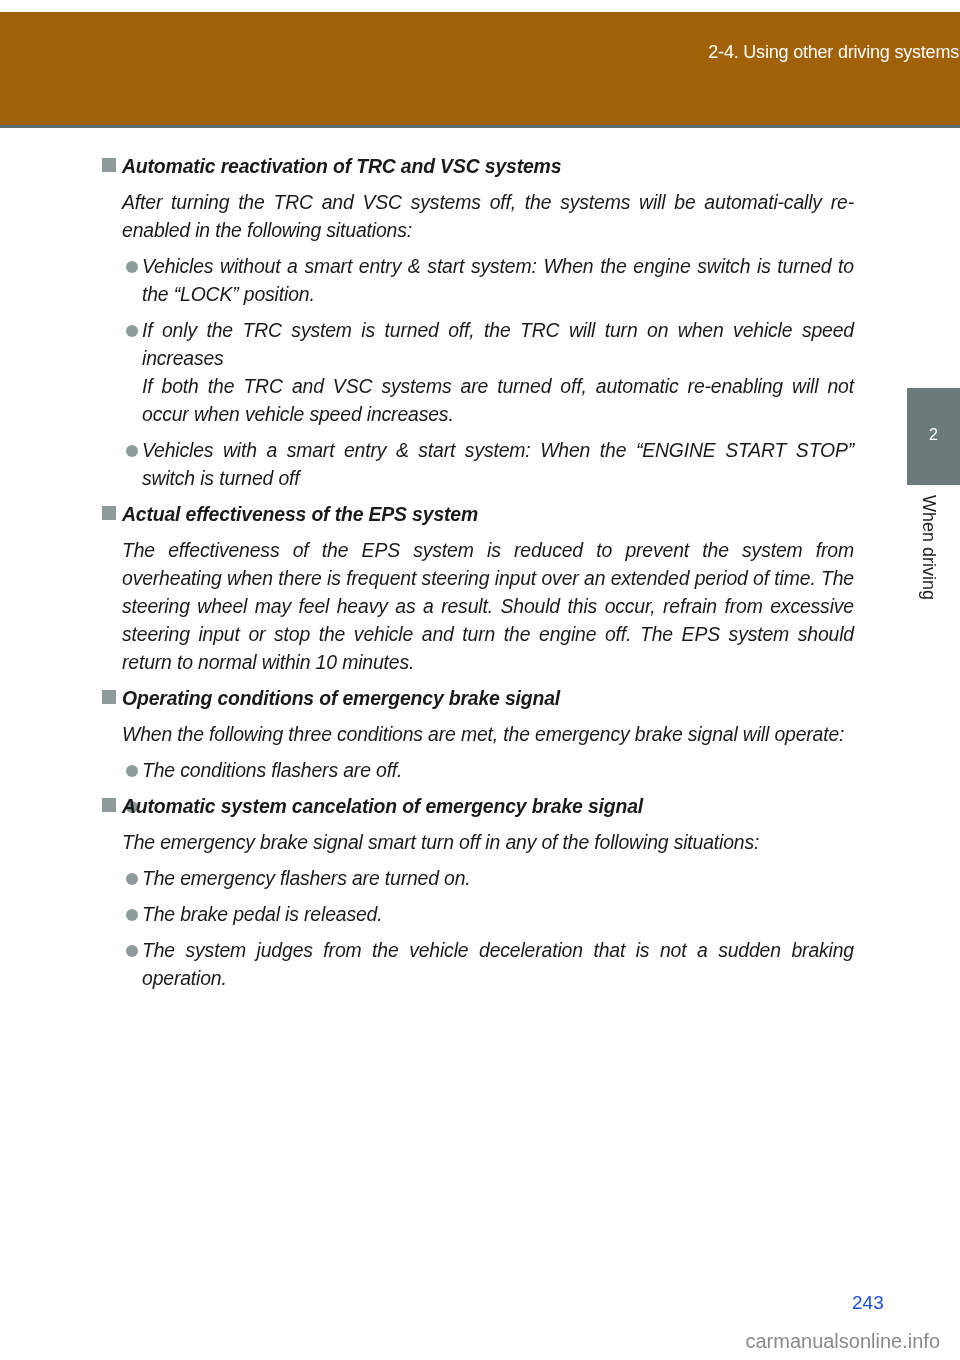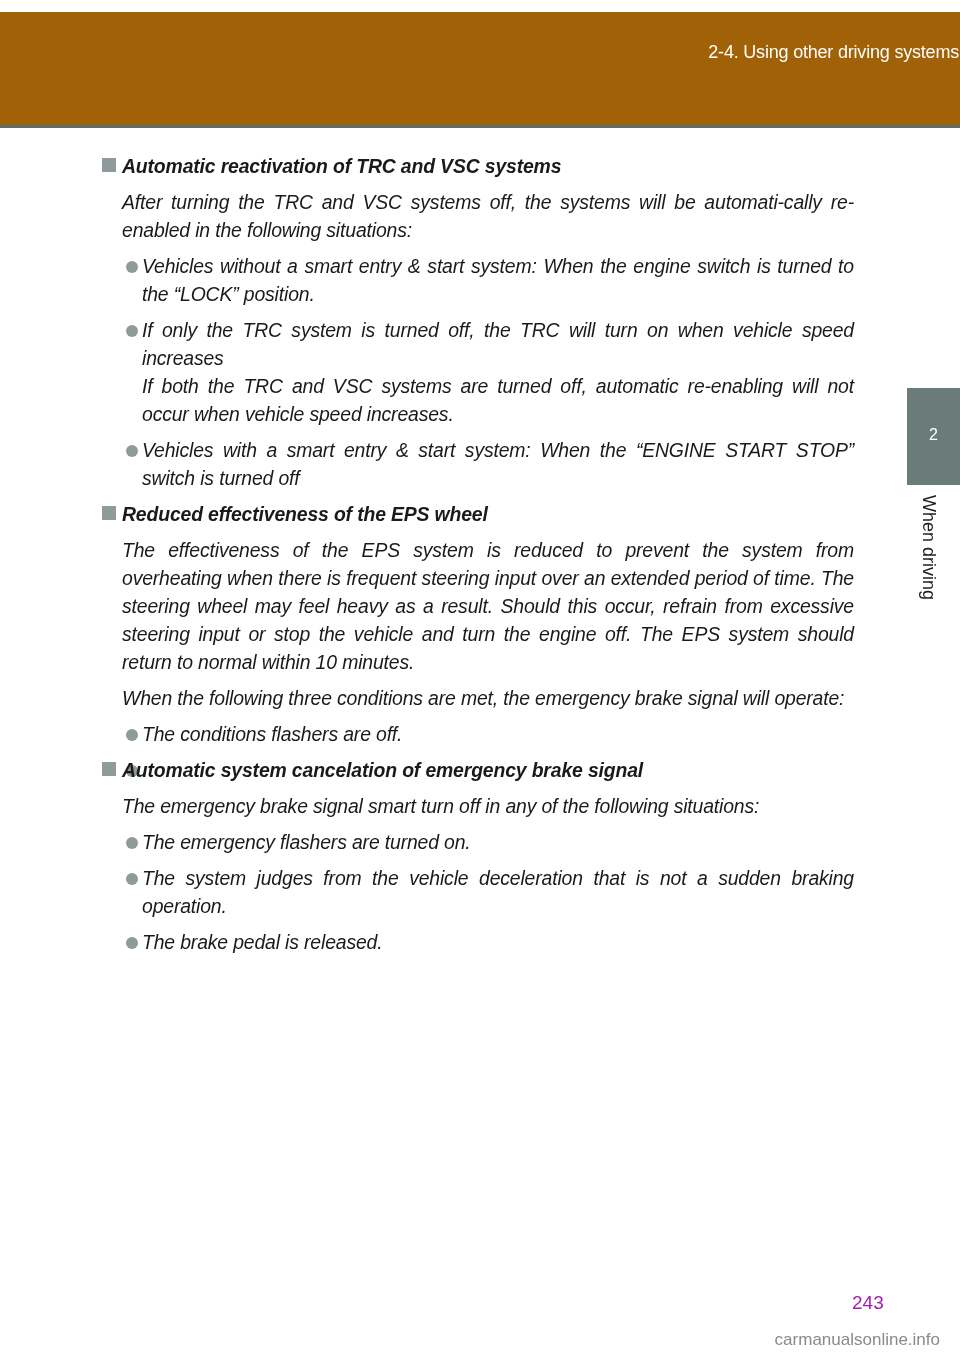--- a/index.html
+++ b/index.html
@@ -43,24 +43,24 @@
     margin: 0 0 8px 20px; text-align: justify; text-align-last: left;
   }
   .bullet {
     position: relative; margin: 0 0 8px 40px; padding-left: 0; text-align: justify; text-align-last: left;
   }
   .bullet .dot {
     position: absolute; left: -16px; top: 9px; width: 12px; height: 12px; border-radius: 50%; background: #8f9b9a;
   }
   .bullet .line2 { display: block; }
   .page-num {
-    position: absolute; left: 852px; top: 1292px; font-size: 19px; color: #a21caf;
+    position: absolute; left: 852px; top: 1292px; font-size: 19px; color: #1d4ed8;
   }
   .watermark {
-    position: absolute; right: 20px; top: 1330px; font-size: 17px; color: #8a8a8a;
+    position: absolute; right: 20px; top: 1330px; font-size: 20px; color: #8a8a8a;
   }
 </style>
 </head>
 <body>
 
 <div class="header">
   <div class="header-title">2-4. Using other driving systems</div>
 </div>
 
 <div class="side-tab">
@@ -72,33 +72,34 @@
 
   <div class="section">
     <p class="heading"><span class="sq"></span><span>Automatic reactivation of TRC and VSC systems</span></p>
     <p class="para">After turning the TRC and VSC systems off, the systems will be automati-cally re-enabled in the following situations:</p>
     <p class="bullet"><span class="dot"></span><span>Vehicles without a smart entry &amp; start system: When the engine switch is turned to the “LOCK” position.</span></p>
     <p class="bullet"><span class="dot"></span><span>If only the TRC system is turned off, the TRC will turn on when vehicle speed increases</span><span class="line2">If both the TRC and VSC systems are turned off, automatic re-enabling will not occur when vehicle speed increases.</span></p>
     <p class="bullet"><span class="dot"></span><span>Vehicles with a smart entry &amp; start system: When the “ENGINE START STOP” switch is turned off</span></p>
   </div>
 
   <div class="section">
-    <p class="heading"><span class="sq"></span><span>Reduced effectiveness of the EPS wheel</span></p>
+    <p class="heading"><span class="sq"></span><span>Actual effectiveness of the EPS system</span></p>
     <p class="para">The effectiveness of the EPS system is reduced to prevent the system from overheating when there is frequent steering input over an extended period of time. The steering wheel may feel heavy as a result. Should this occur, refrain from excessive steering input or stop the vehicle and turn the engine off. The EPS system should return to normal within 10 minutes.</p>
   </div>
 
   <div class="section">
+    <p class="heading"><span class="sq"></span><span>Operating conditions of emergency brake signal</span></p>
     <p class="para">When the following three conditions are met, the emergency brake signal will operate:</p>
     <p class="bullet"><span class="dot"></span><span>The conditions flashers are off.</span></p>
     <p class="bullet"><span class="dot"></span></p>
   </div>
 
   <div class="section">
     <p class="heading"><span class="sq"></span><span>Automatic system cancelation of emergency brake signal</span></p>
     <p class="para">The emergency brake signal smart turn off in any of the following situations:</p>
     <p class="bullet"><span class="dot"></span><span>The emergency flashers are turned on.</span></p>
+    <p class="bullet"><span class="dot"></span><span>The brake pedal is released.</span></p>
     <p class="bullet"><span class="dot"></span><span>The system judges from the vehicle deceleration that is not a sudden braking operation.</span></p>
-    <p class="bullet"><span class="dot"></span><span>The brake pedal is released.</span></p>
   </div>
 </div>
 
 <div class="page-num">243</div>
 <div class="watermark">carmanualsonline.info</div>
 
 </body></html>

